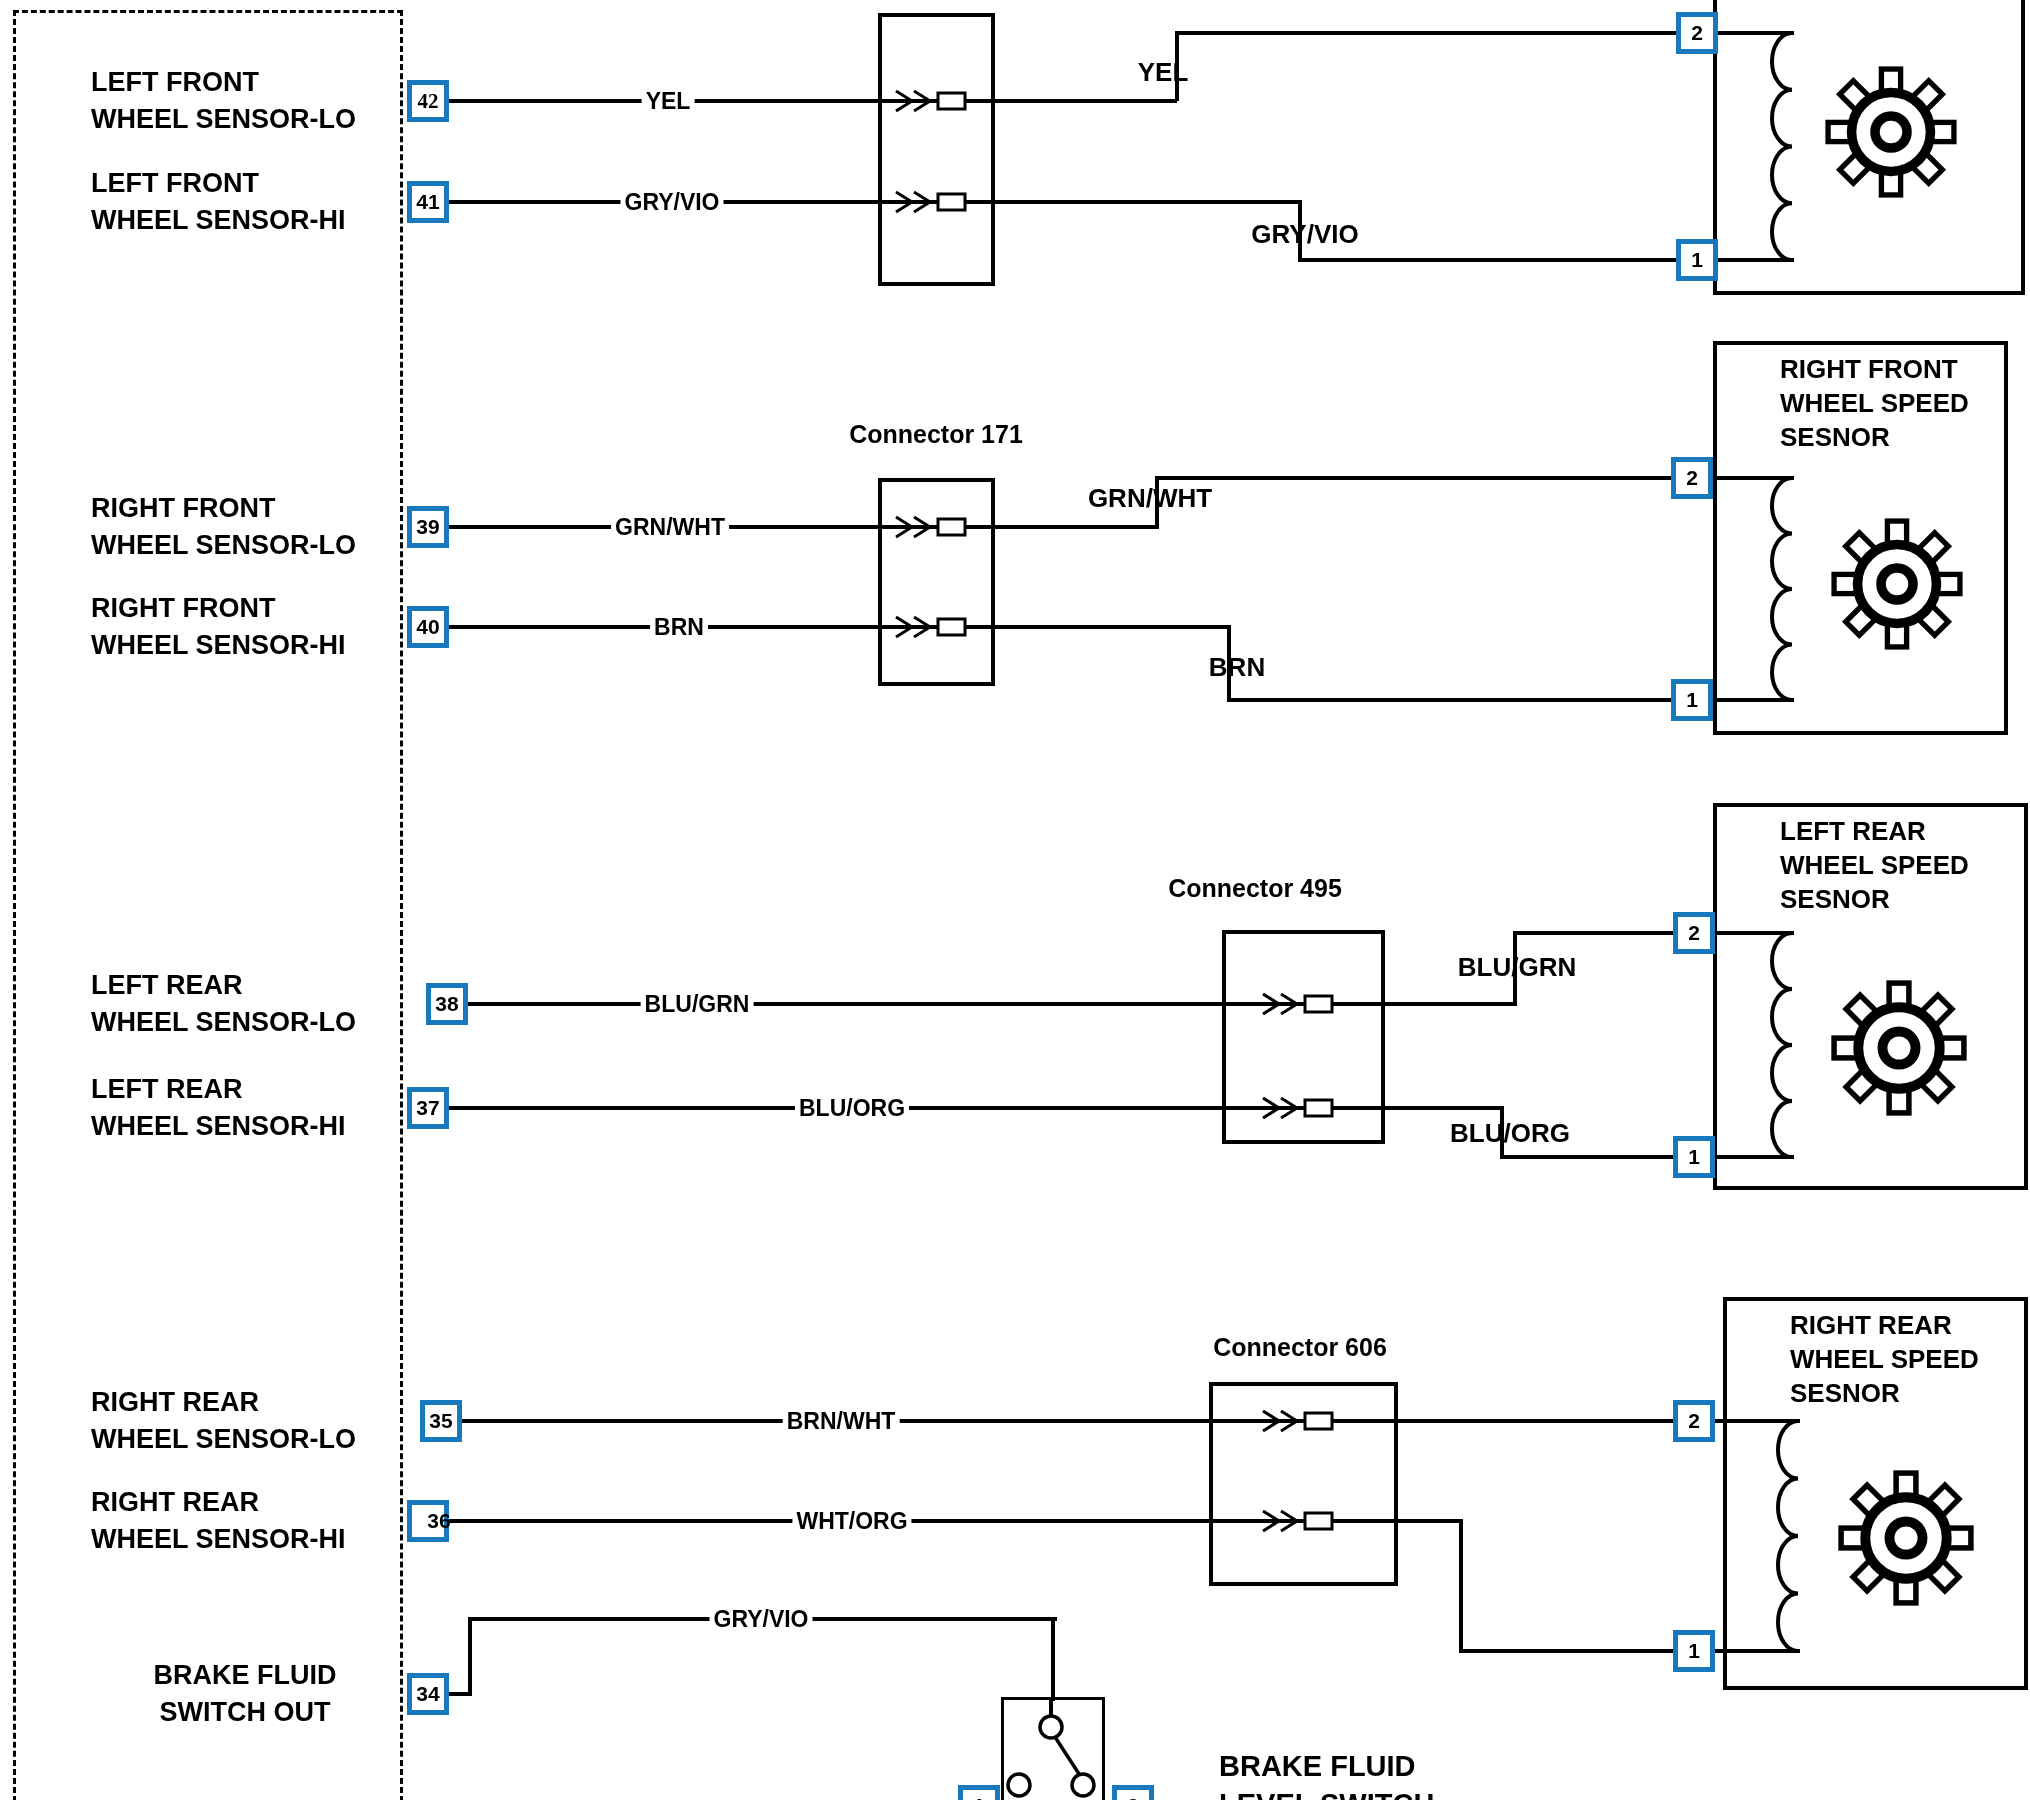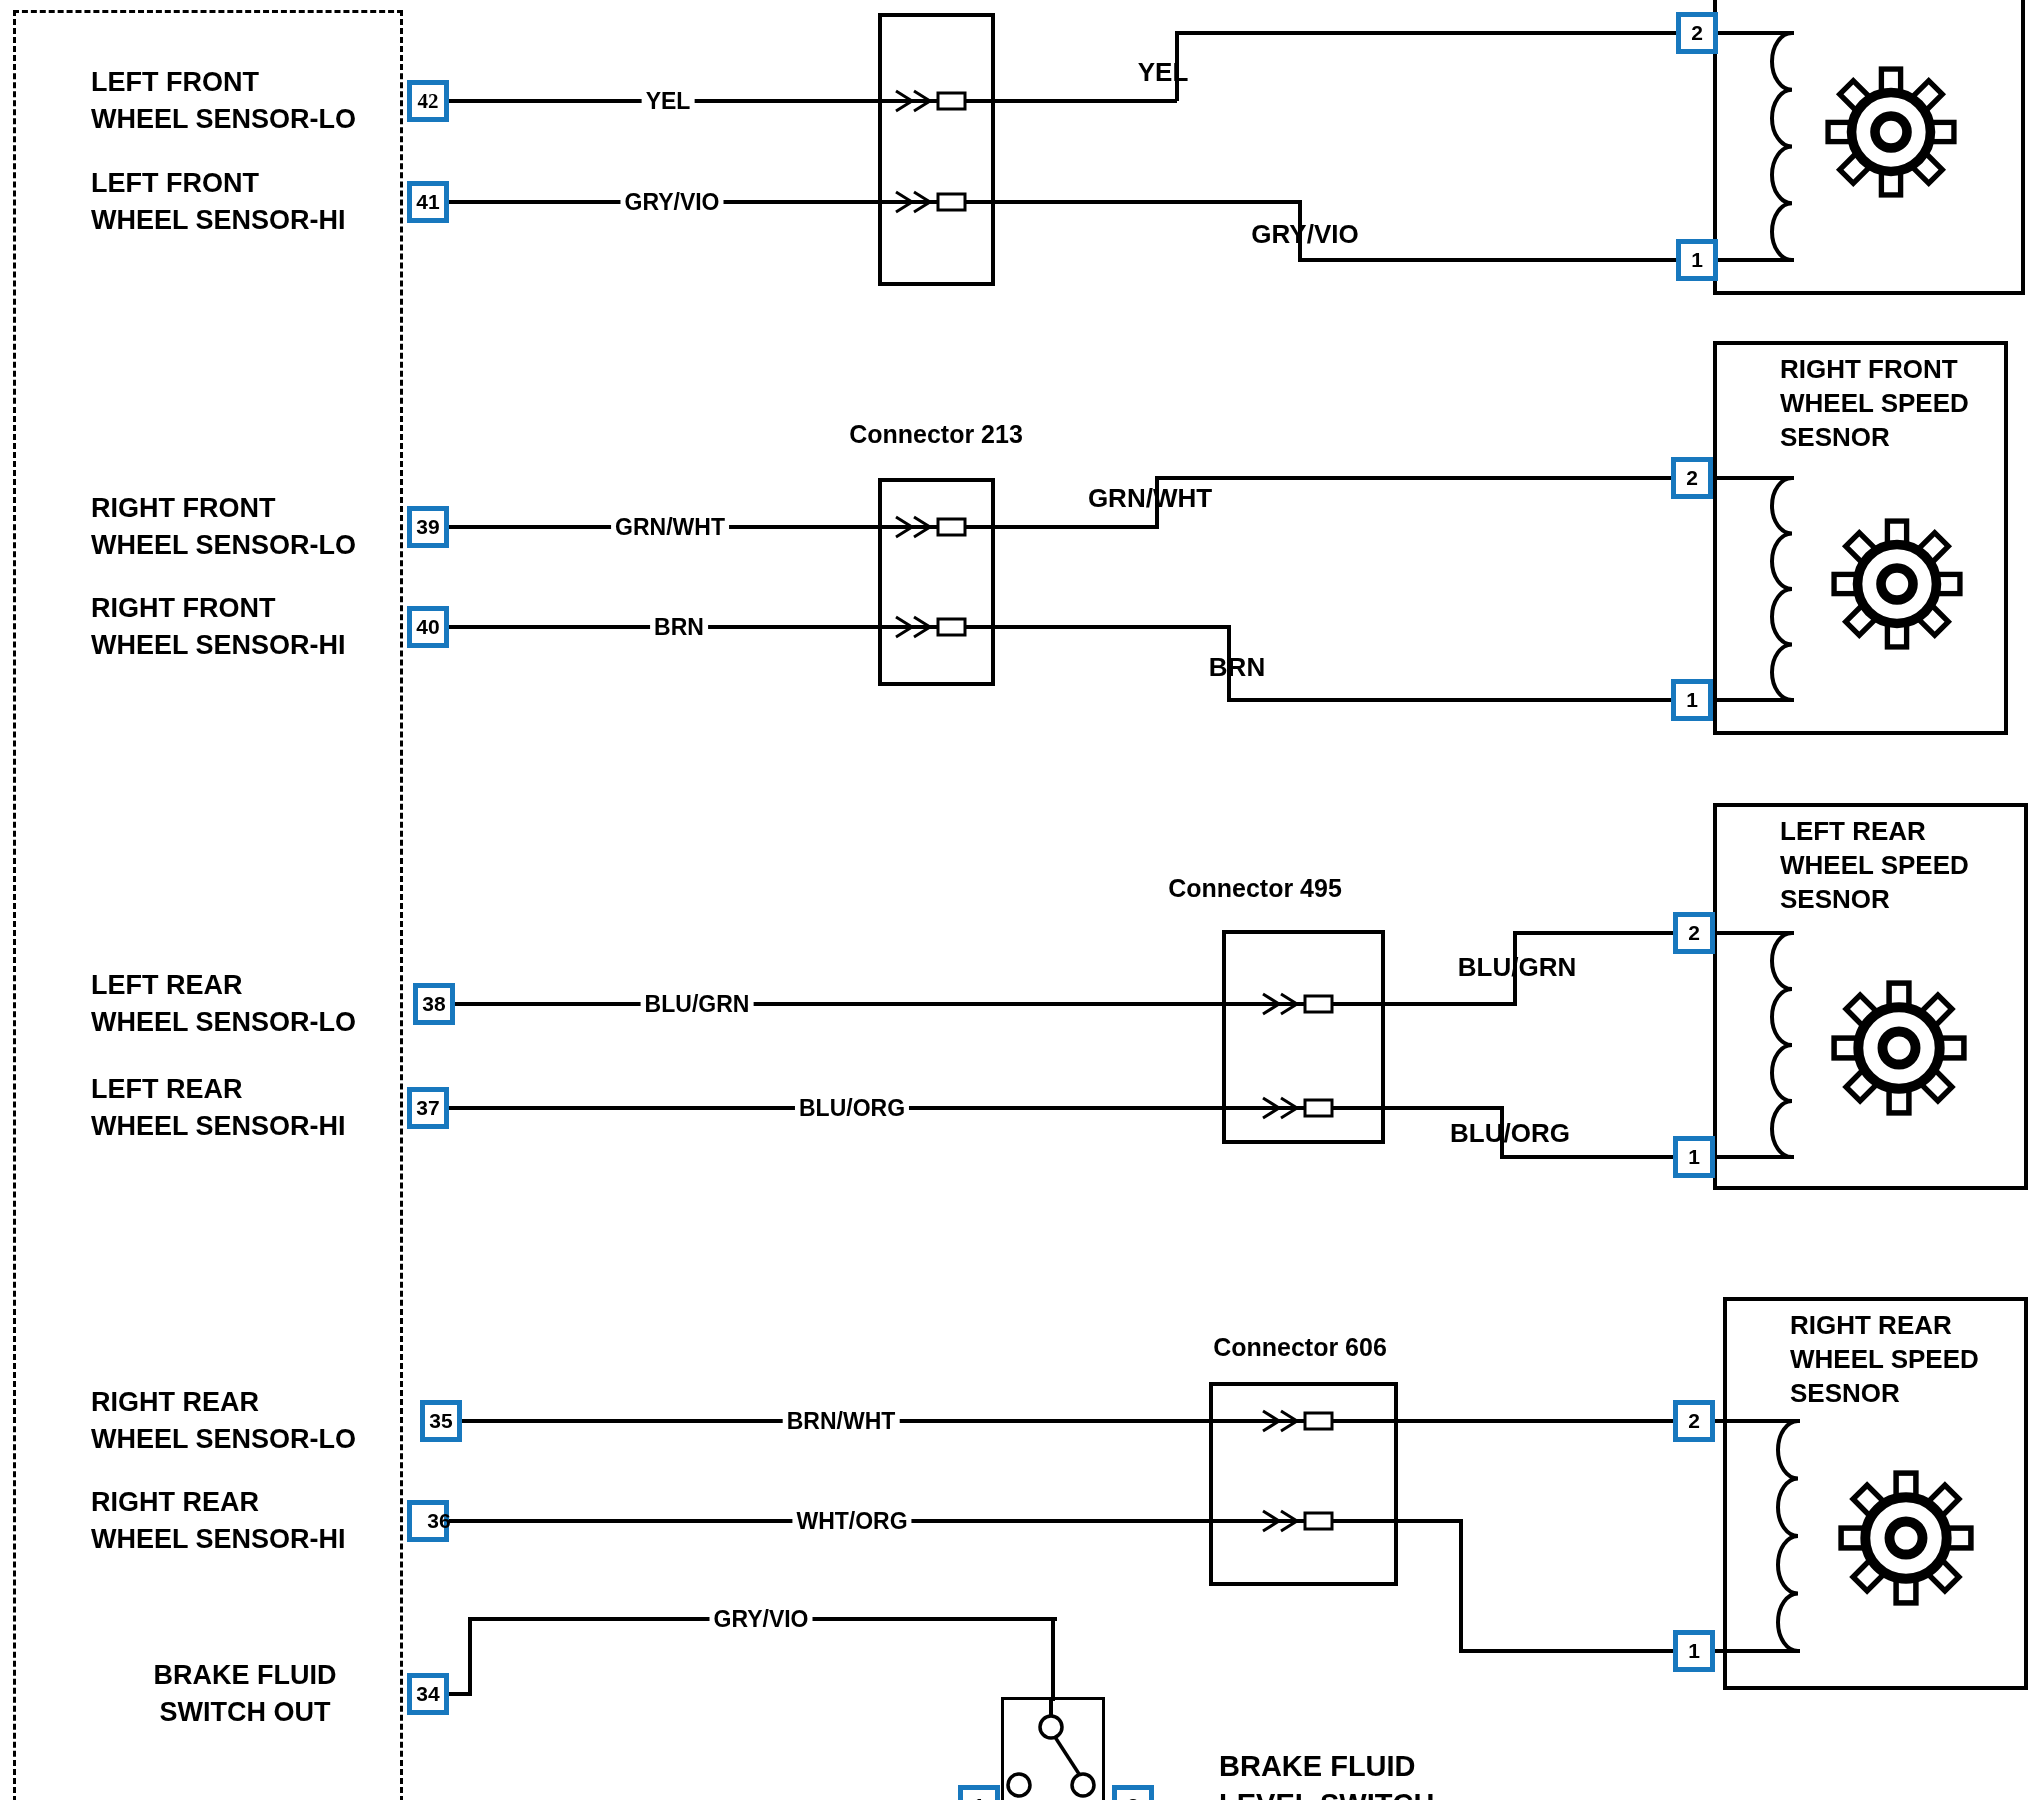--- a/index.html
+++ b/index.html
@@ -59,21 +59,21 @@
 
   <div class="sensor-box" style="left:1723px; top:1297px; width:305px; height:393px;"></div>
   <div class="sensor-title" style="left:1790px; top:1308px;">
     <div>RIGHT REAR</div>
     <div>WHEEL SPEED</div>
     <div>SESNOR</div>
   </div>
 
   <div class="conn-box" style="left:878px; top:13px; width:117px; height:273px;"></div>
 
-  <div class="conn-title" style="left:811px; top:420px; width:250px;">Connector 213</div>
+  <div class="conn-title" style="left:811px; top:420px; width:250px;">Connector 171</div>
   <div class="conn-box" style="left:878px; top:478px; width:117px; height:208px;"></div>
 
   <div class="conn-title" style="left:1130px; top:874px; width:250px;">Connector 495</div>
   <div class="conn-box" style="left:1222px; top:930px; width:163px; height:214px;"></div>
 
   <div class="conn-title" style="left:1175px; top:1333px; width:250px;">Connector 606</div>
   <div class="conn-box" style="left:1209px; top:1382px; width:189px; height:204px;"></div>
 
   <div class="switch-box" style="left:1001px; top:1697px; width:104px; height:110px;"></div>
 
@@ -250,21 +250,21 @@
   <div class="rlabel" style="left:1305px; top:234px;">GRY/VIO</div>
   <div class="rlabel" style="left:1150px; top:498px;">GRN/WHT</div>
   <div class="rlabel" style="left:1237px; top:667px;">BRN</div>
   <div class="rlabel" style="left:1517px; top:967px;">BLU/GRN</div>
   <div class="rlabel" style="left:1510px; top:1133px;">BLU/ORG</div>
 
   <div class="pinbox" style="left:407px; top:80px;font-family:Liberation Serif, serif;">42</div>
   <div class="pinbox" style="left:407px; top:181px;">41</div>
   <div class="pinbox" style="left:407px; top:506px;">39</div>
   <div class="pinbox" style="left:407px; top:606px;">40</div>
-  <div class="pinbox" style="left:413px; top:983px;">38</div>
+  <div class="pinbox" style="left:426px; top:983px;">38</div>
   <div class="pinbox" style="left:407px; top:1087px;">37</div>
   <div class="pinbox" style="left:420px; top:1400px;">35</div>
   <div class="pinbox" style="left:407px; top:1500px;padding-left:22px;">36</div>
   <div class="pinbox" style="left:407px; top:1673px;">34</div>
 
   <div class="pinbox" style="left:1676px; top:12px;">2</div>
   <div class="pinbox" style="left:1676px; top:239px;">1</div>
   <div class="pinbox" style="left:1671px; top:457px;">2</div>
   <div class="pinbox" style="left:1671px; top:679px;">1</div>
   <div class="pinbox" style="left:1673px; top:912px;">2</div>

